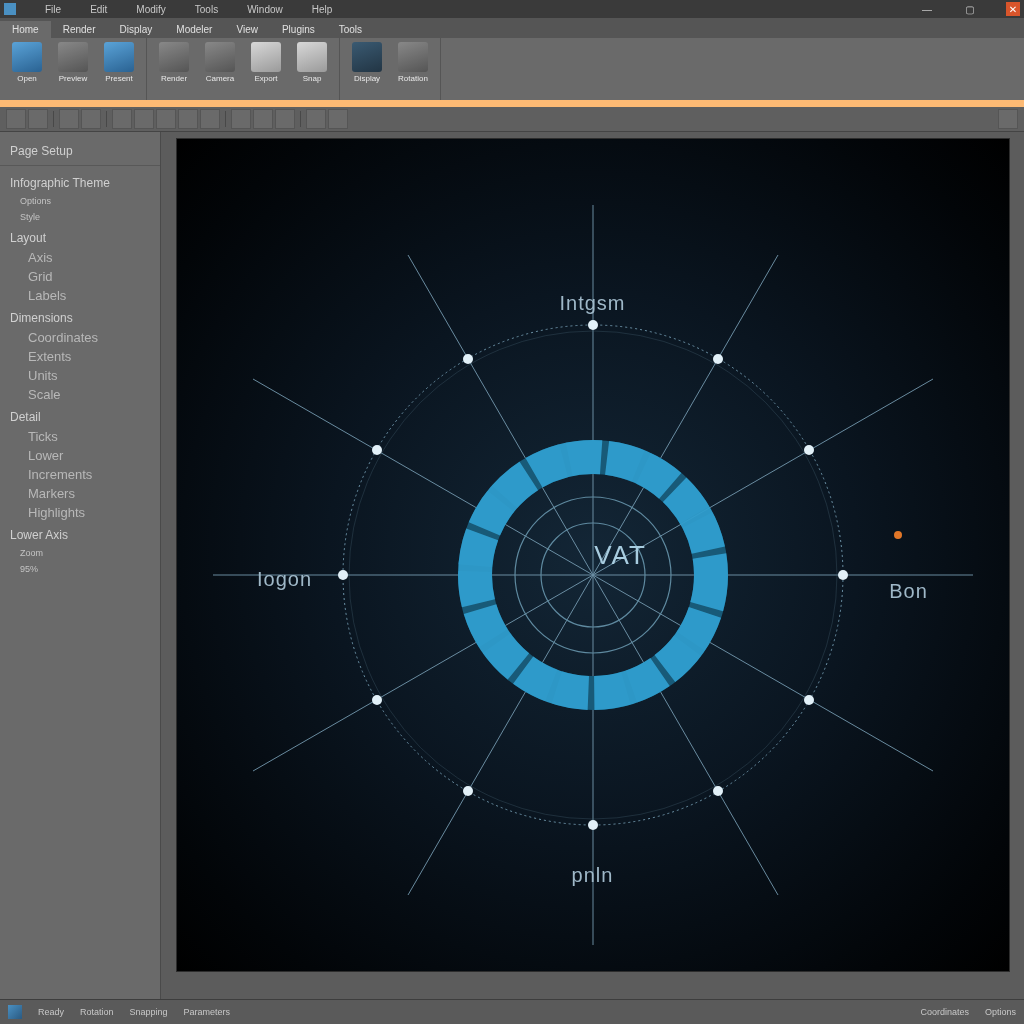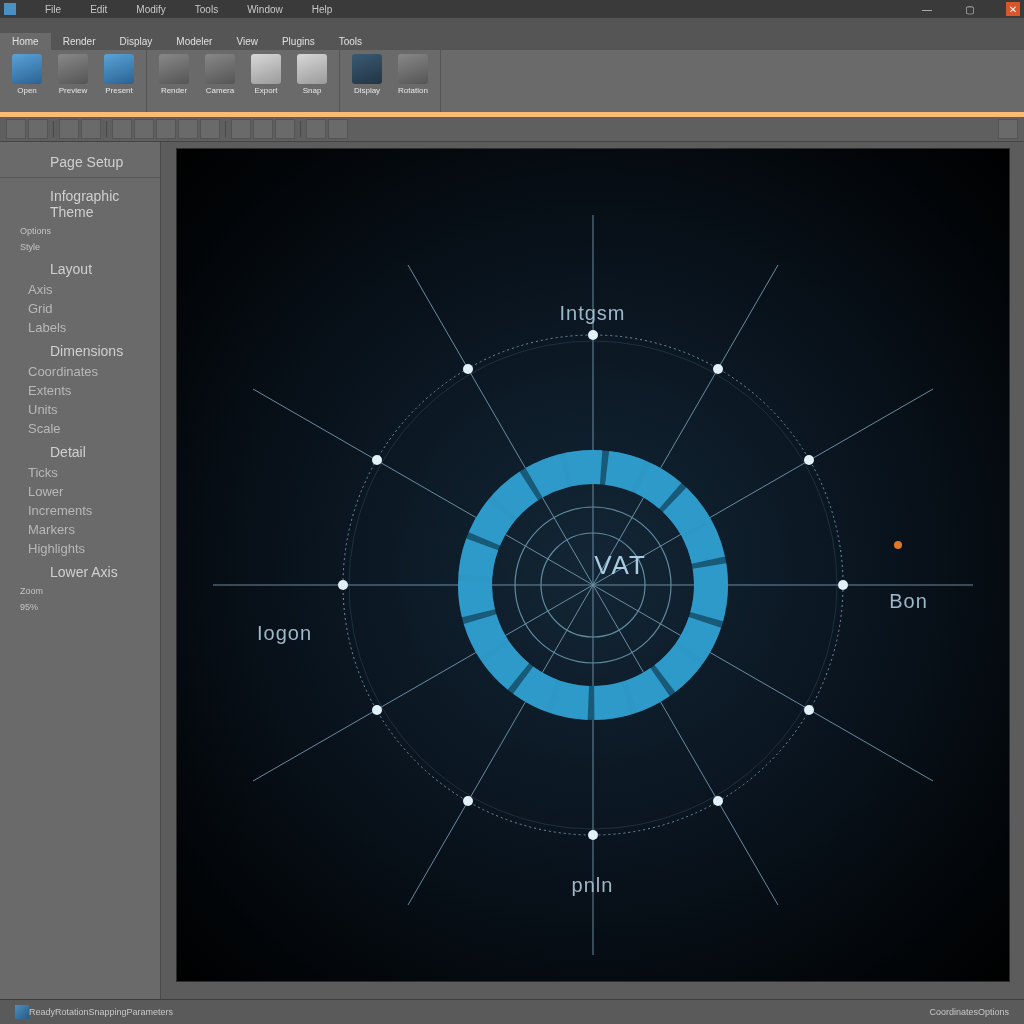--- a/index.html
+++ b/index.html
@@ -3,50 +3,50 @@
 <meta charset="utf-8">
 <style>
   html,body{margin:0;padding:0;width:1024px;height:1024px;background:#5c5c5c;font-family:"Segoe UI",Arial,sans-serif;font-size:11px;color:#d0d0d0;overflow:hidden;}
   
   .menubar{height:18px;background:#3a3a3a;display:flex;align-items:center;padding:0 4px;gap:29px;color:#c8c8c8;font-size:10px;}
   .menubar .app-icon{width:12px;height:12px;background:#4a90c2;display:inline-block;}
   .menubar .spacer{flex:1;}
   .menubar .win-btn{width:14px;height:14px;display:flex;align-items:center;justify-content:center;}
   .menubar .win-close{background:#d9552b;color:#fff;}
   
-  .ribbon-tabs{height:32px;background:#555;display:flex;align-items:flex-end;}
+  .ribbon-tabs{height:20px;background:#555;display:flex;align-items:flex-end;}
   .ribbon-tabs .tab{padding:3px 12px;font-size:10px;color:#e0e0e0;background:#555;cursor:pointer;}
   .ribbon-tabs .tab.active{background:#6a6a6a;}
   
-  .ribbon{height:62px;background:#6a6a6a;display:flex;border-bottom:5px solid #fdba74;}
+  .ribbon{height:62px;background:#6a6a6a;display:flex;border-bottom:7px solid #fdba74;}
   .ribbon .group{display:flex;flex-direction:row;align-items:flex-start;padding:2px 4px 0 4px;border-right:1px solid #555;}
   .ribbon .item{display:flex;flex-direction:column;align-items:center;justify-content:flex-start;width:46px;height:58px;cursor:pointer;}
   .ribbon .item .ico{width:30px;height:30px;border-radius:3px;margin-top:2px;}
   .ribbon .item .lbl{font-size:8px;color:#e8e8e8;margin-top:3px;text-align:center;line-height:1;}
   
   .toolbar2{height:24px;background:#5f5f5f;display:flex;align-items:center;padding:0 6px;gap:2px;border-bottom:1px solid #444;}
   .toolbar2 .tbtn{width:18px;height:18px;background:#6a6a6a;border:1px solid #555;}
   .toolbar2 .tsep{width:1px;height:16px;background:#484848;margin:0 3px;}
   .toolbar2 .spacer{flex:1;}
   
   .body{display:flex;height:876px;}
   .sidebar{width:160px;background:#6a6a6a;border-right:1px solid #4a4a4a;padding:6px 0;overflow:hidden;}
-  .sidebar .section-title{font-size:14px;color:#d0d0d0;padding:6px 10px 3px 10px;margin-left:40px;}
+  .sidebar .section-title{font-size:12px;color:#d0d0d0;padding:6px 10px 3px 10px;}
   .sidebar .subitem{font-size:9px;color:#c4c4c4;padding:3px 10px 3px 20px;cursor:pointer;}
   .sidebar .subitem2{font-size:13px;color:#b8b8b8;padding:2px 10px 2px 28px;cursor:pointer;}
   .sidebar .divider{height:1px;background:#585858;margin:4px 0;}
   
   .canvas-wrap{flex:1;background:#5c5c5c;display:flex;align-items:flex-start;justify-content:center;padding:6px;}
   .canvas{width:832px;height:832px;background:radial-gradient(circle at 50% 50%, #132636 0%, #0a1520 45%, #020508 85%, #000 100%);position:relative;border:1px solid #2d2d2d;}
   
   .canvas svg{position:absolute;inset:0;}
   .axis-label{position:absolute;color:#9fb8c8;font-size:20px;font-weight:300;letter-spacing:1px;transform:translate(-50%,-50%);}
   .center-label{position:absolute;left:50%;top:50%;transform:translate(-50%,-50%);color:#a8cde0;font-size:26px;font-weight:300;letter-spacing:2px;margin-left:28px;}
   
-  .statusbar{position:absolute;left:0;right:0;bottom:0;height:24px;background:#5a5a5a;border-top:1px solid #3d3d3d;display:flex;align-items:center;padding:0 15px;font-size:9px;color:#c8c8c8;}
+  .statusbar{position:absolute;left:0;right:0;bottom:0;height:24px;background:#5a5a5a;border-top:1px solid #3d3d3d;display:flex;align-items:center;padding:0 8px;gap:16px;font-size:9px;color:#c8c8c8;}
   .statusbar .spacer{flex:1;}
   .statusbar .os-icon{width:14px;height:14px;background:linear-gradient(135deg,#4a90c2,#2a5a82);}
   
   .ico-blue{background:linear-gradient(160deg,#5aa3d8,#2a6292);}
   .ico-grey{background:linear-gradient(160deg,#888,#555);}
   .ico-white{background:linear-gradient(160deg,#d8d8d8,#9a9a9a);}
   .ico-dark{background:linear-gradient(160deg,#3a5a72,#223544);}
 </style>
 </head>
 <body>
@@ -222,21 +222,21 @@
           </g>
 
           <circle r="78" fill="none" stroke="#5f8aa0" stroke-width="1.2"></circle>
           <circle r="52" fill="none" stroke="#5f8aa0" stroke-width="1.2"></circle>
         </g>
       </svg>
       <div class="center-label">VAT</div>
       <div class="axis-label" style="left:50%;top:140px;margin-top:24px;">Intgsm</div>
       <div class="axis-label" style="left:732px;top:452px;">Bon</div>
       <div class="axis-label" style="left:50%;top:736px;">pnln</div>
-      <div class="axis-label" style="left:108px;top:440px;margin-top:44px;">Iogon</div>
+      <div class="axis-label" style="left:108px;top:440px;">Iogon</div>
     </div>
   </div>
 </div>
 
 <div class="statusbar">
   <span class="os-icon"></span>
   <span>Ready</span>
   <span>Rotation</span>
   <span>Snapping</span>
   <span>Parameters</span>

